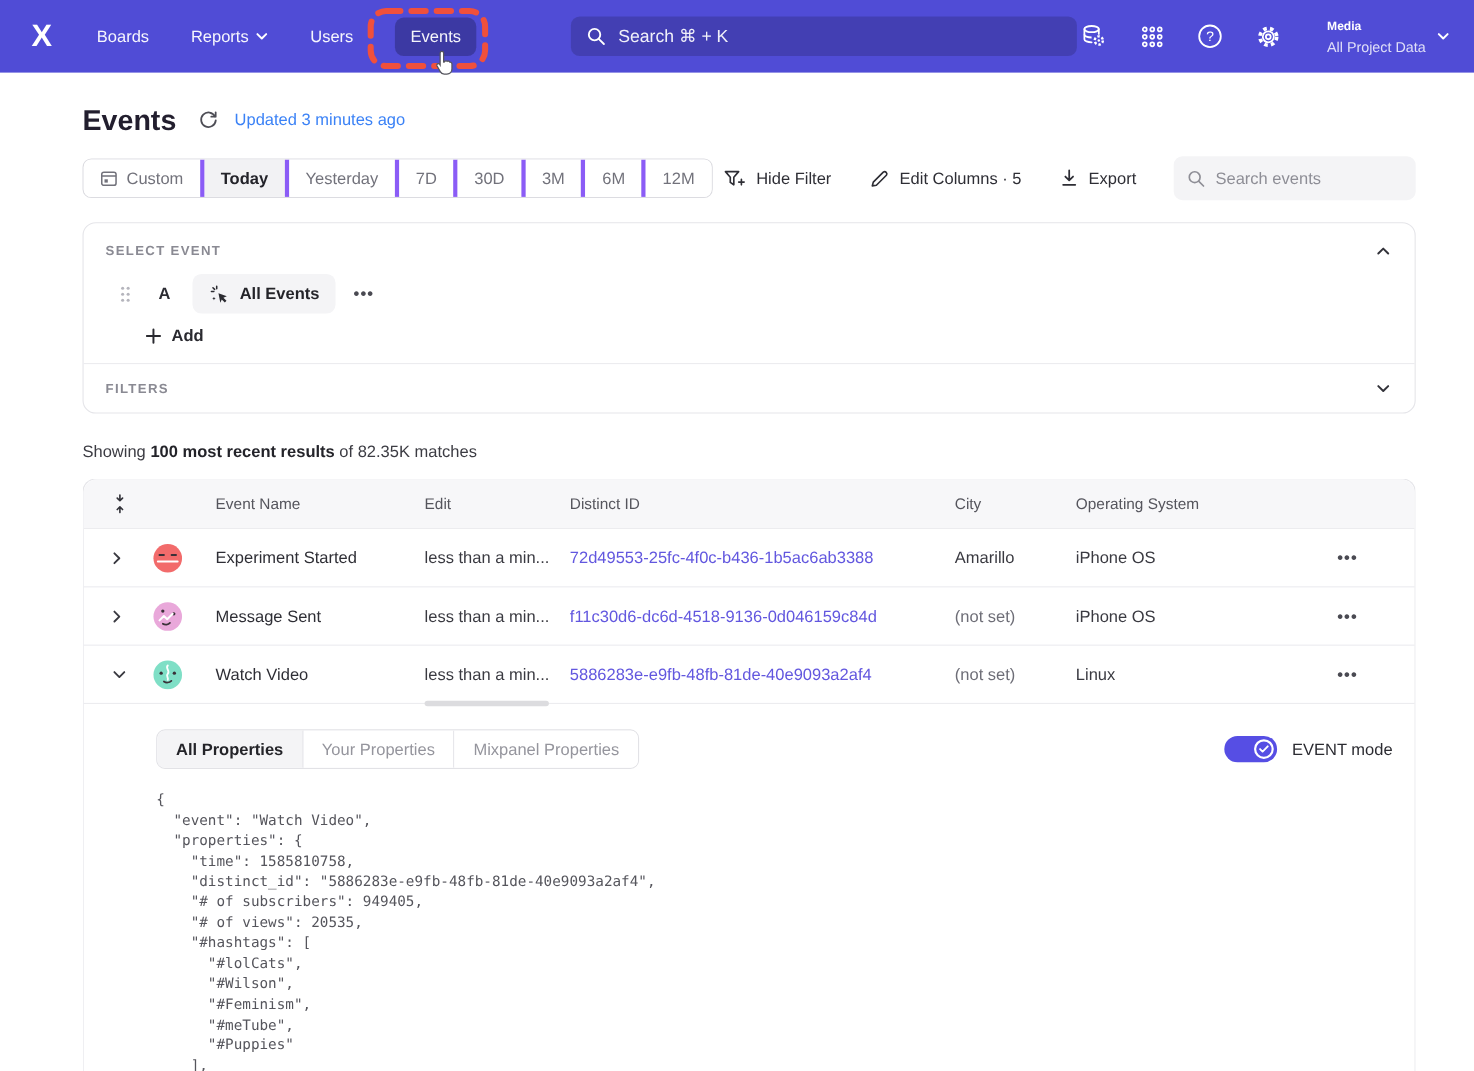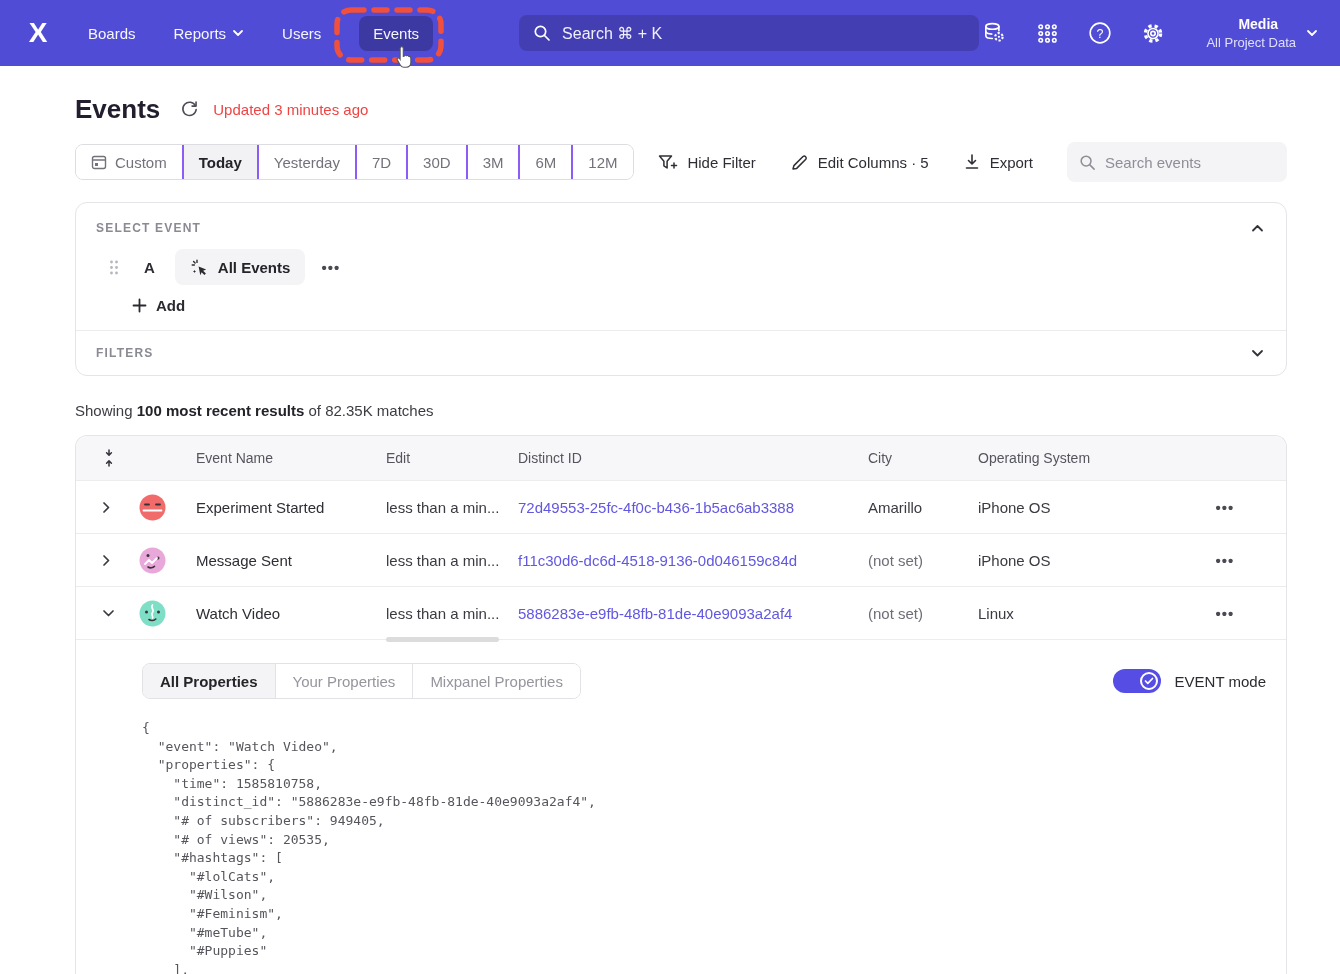--- a/index.html
+++ b/index.html
@@ -14,34 +14,34 @@
   .nav-item-wrap { position:relative; margin-right:54px; }
   .nav-item.active { background:rgba(0,0,0,.24); border-radius:8px; padding:9px 14px; margin-right:0; }
   .annotation-box { position:absolute; left:-26px; top:-10px; pointer-events:none; }
   .cursor-icon { position:absolute; left:34px; top:29px; pointer-events:none; }
   .topnav-search { flex:0 0 460px; margin-left:32px; height:36px; background:rgba(0,0,0,.16);
                    border-radius:8px; display:flex; align-items:center; padding:0 14px; gap:11px; }
   .topnav-search span { color:rgba(255,255,255,.92); font-size:16px; }
   .topnav-right { margin-left:auto; display:flex; align-items:center; gap:29px; }
   .tn-icon { width:24px; height:24px; display:flex; align-items:center; justify-content:center; cursor:pointer; }
   .project { margin-left:12px; display:flex; align-items:center; gap:10px; cursor:pointer; }
-  .project .pname { color:#fff; font-size:14px; font-weight:700; line-height:19px;margin-left:32px; }
+  .project .pname { color:#fff; font-size:11px; font-weight:700; line-height:19px; }
   .project .pscope { color:rgba(255,255,255,.82); font-size:13px; line-height:17px; }
 
   
   .content { padding:0 53px 0 75px; }
   .title-row { margin-top:26px; display:flex; align-items:center; gap:14px; height:34px; }
   .page-title { font-size:26px; font-weight:700; color:#221e2e; margin-right:6px; }
-  .updated { color:#ef4444; font-size:15px; }
+  .updated { color:#3b82f6; font-size:15px; }
   .icon-btn { background:none; border:none; cursor:pointer; display:flex; align-items:center; }
 
   .toolbar { margin-top:16px; display:flex; align-items:center; justify-content:space-between; }
   .segmented { display:inline-flex; border:1px solid #dcdce1; border-radius:8px; overflow:hidden; height:36px; background:#fff; }
   .seg { border:none; background:#fff; color:#72727b; font-size:15px; padding:0 15px; cursor:pointer;
-         border-right:2px solid #8b5cf6; display:flex; align-items:center; gap:8px;
+         border-right:4px solid #8b5cf6; display:flex; align-items:center; gap:8px;
          font-family:"Liberation Sans", sans-serif; }
   .seg:last-child { border-right:none; }
   .seg.active { background:#f2f2f4; color:#232329; font-weight:700; }
   .toolbar-right { display:flex; gap:34px; }
   .tool-btn { background:none; border:none; cursor:pointer; display:flex; align-items:center; gap:9px;
               color:#2e2e35; font-size:15px; font-weight:500; font-family:"Liberation Sans", sans-serif; }
   .search-events { width:220px; height:40px; background:#f4f4f6; border:none; border-radius:8px;
                    display:flex; align-items:center; padding:0 12px; gap:9px; }
   .search-events input { border:none; background:transparent; outline:none; font-size:15px; width:100%;
                          color:#33333a; font-family:"Liberation Sans", sans-serif; }

